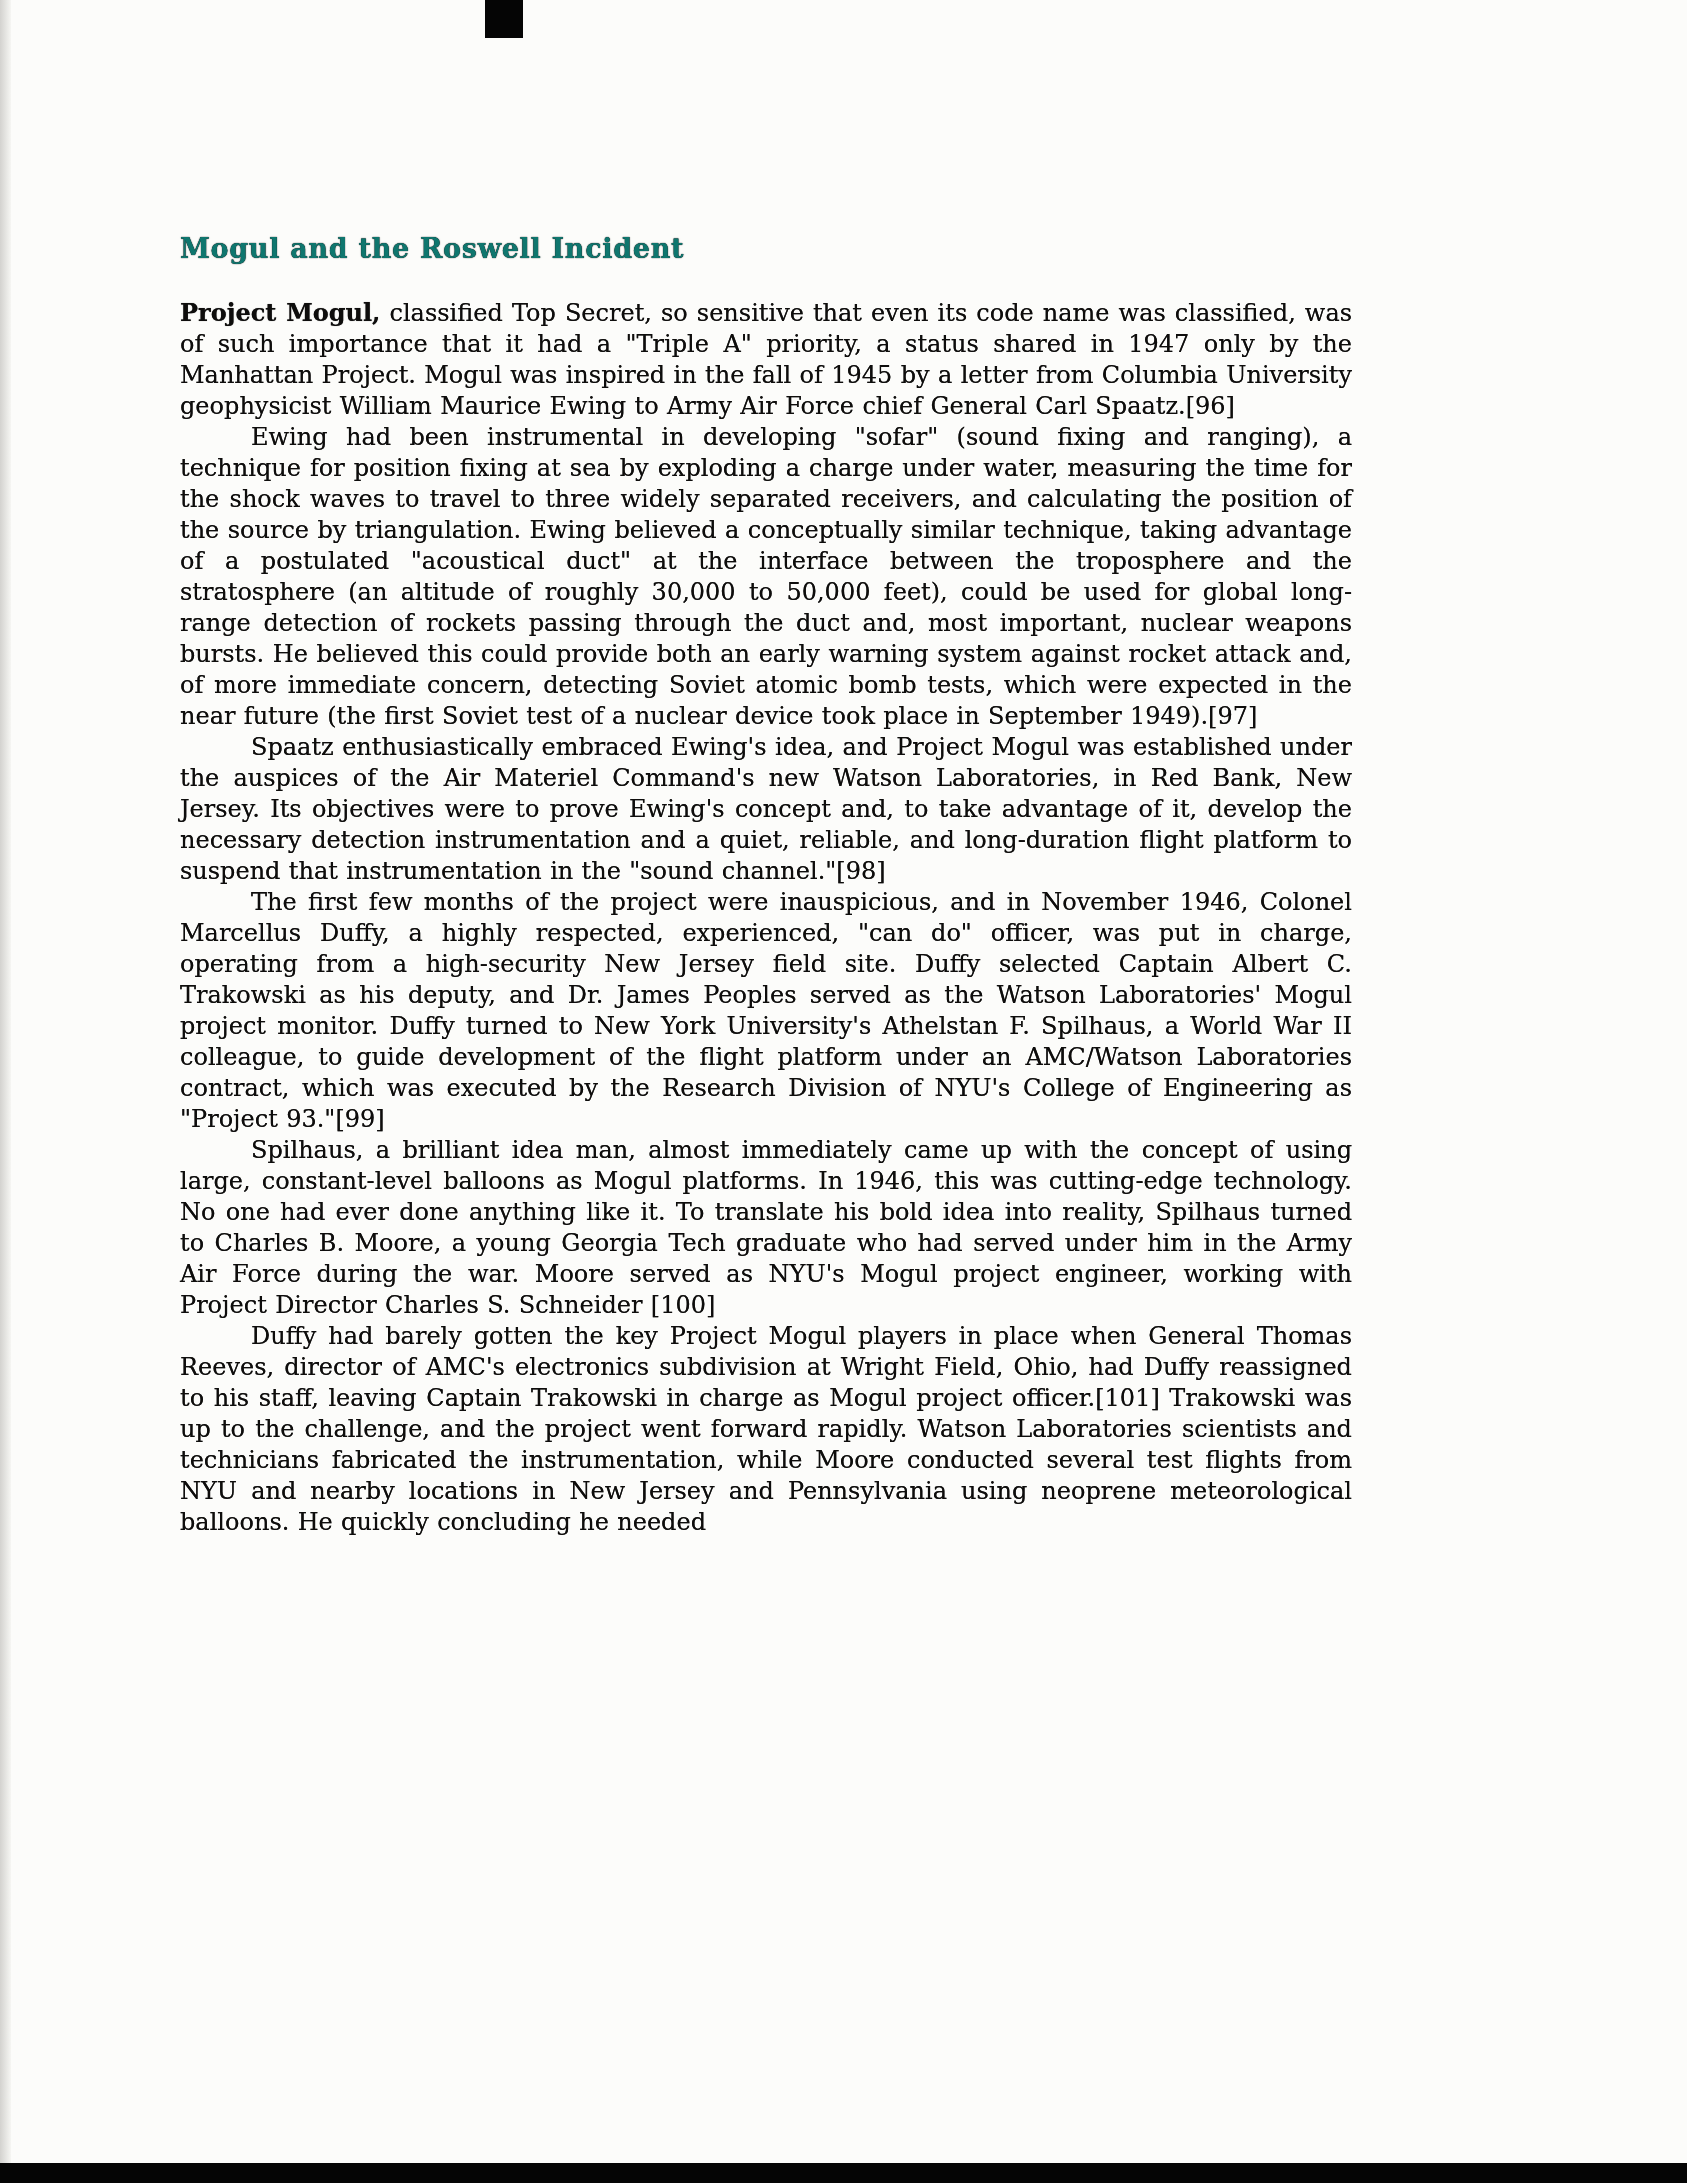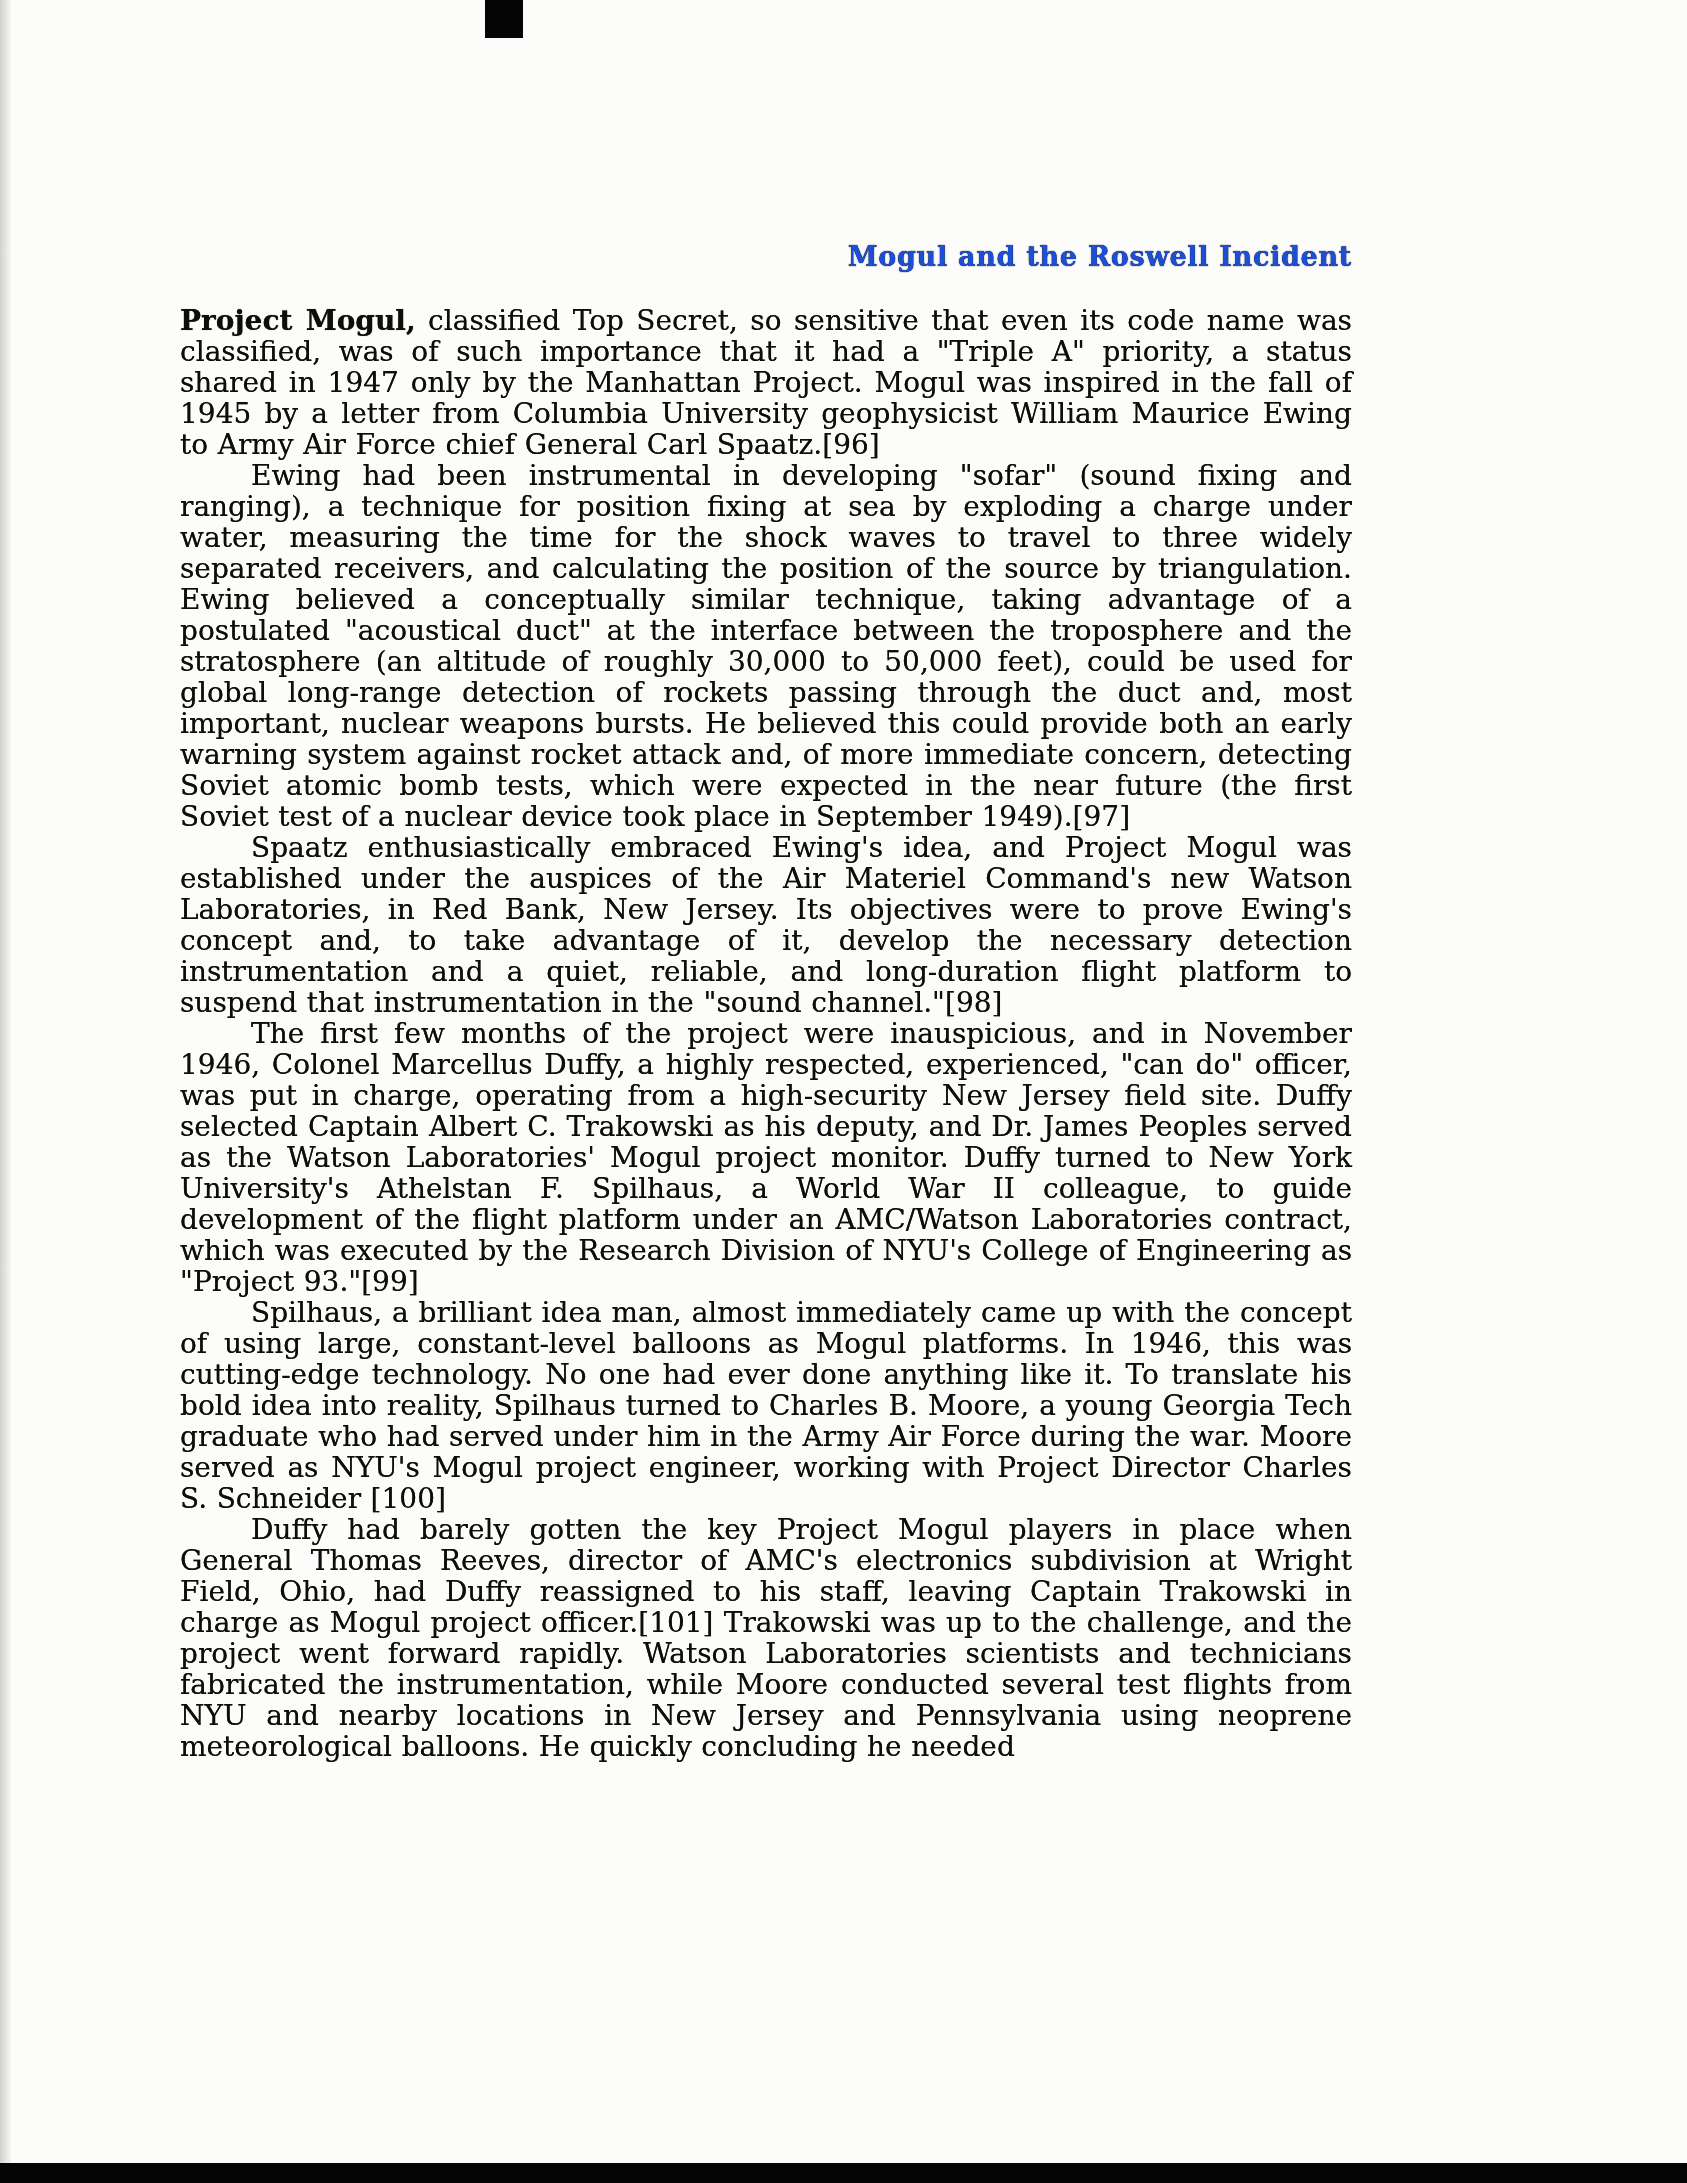--- a/index.html
+++ b/index.html
@@ -29,29 +29,28 @@
   .scan-mark-bottom {
     position:absolute; left:0; bottom:0; width:100%; height:20px;
     background:#050505;
   }
   .content {
     position:absolute; left:180px; top:233px; width:1172px;
   }
   .title {
     font-size:27px;
     font-weight:bold;
-    text-align:right;
+    text-align:left;
     letter-spacing:0.7px;
-    color:#1d4ed8;
+    color:#0f766e;
     text-shadow:0 0 0.7px #000, 0 0 1.3px rgba(0,0,0,.55);
     margin-bottom:33px;
-    margin-top:8px;
   }
   .para {
-    font-size:28px;
+    font-size:24px;
     line-height:31px;
     text-align:justify;
     text-shadow:0 0 0.4px rgba(0,0,0,.75);
     word-spacing:0.7px;
   }
   .para.indent { text-indent:71px; }
   .lead {
     font-weight:bold;
     text-shadow:0 0 0.7px rgba(0,0,0,.8);
   }

